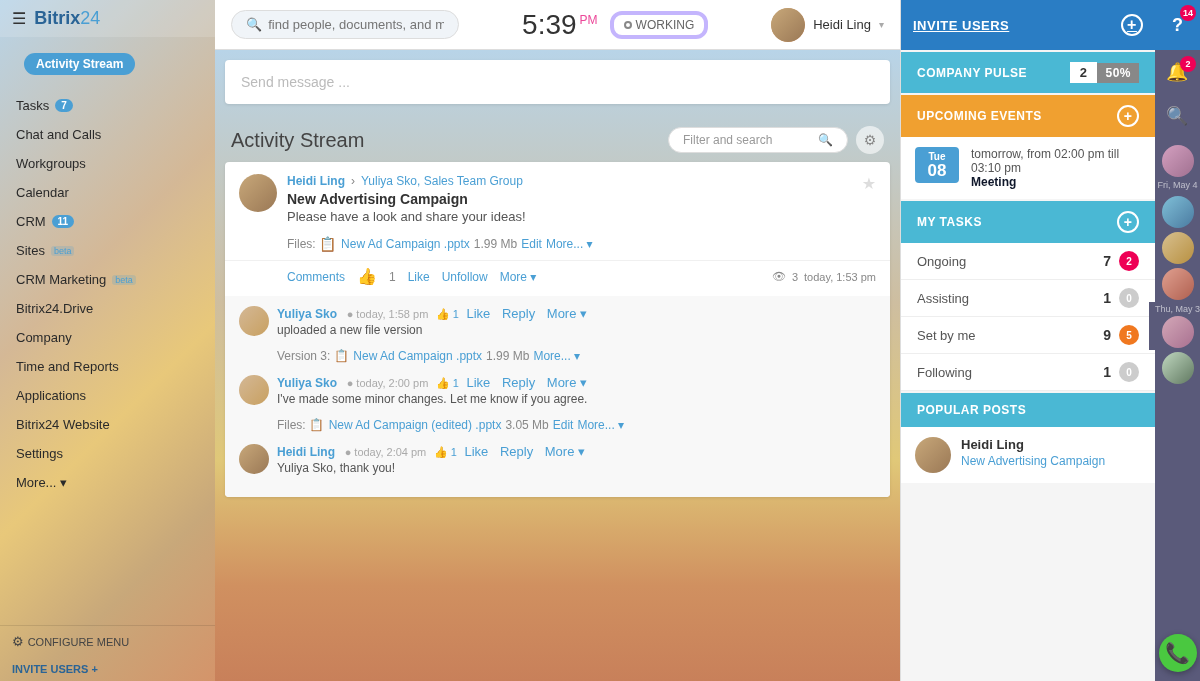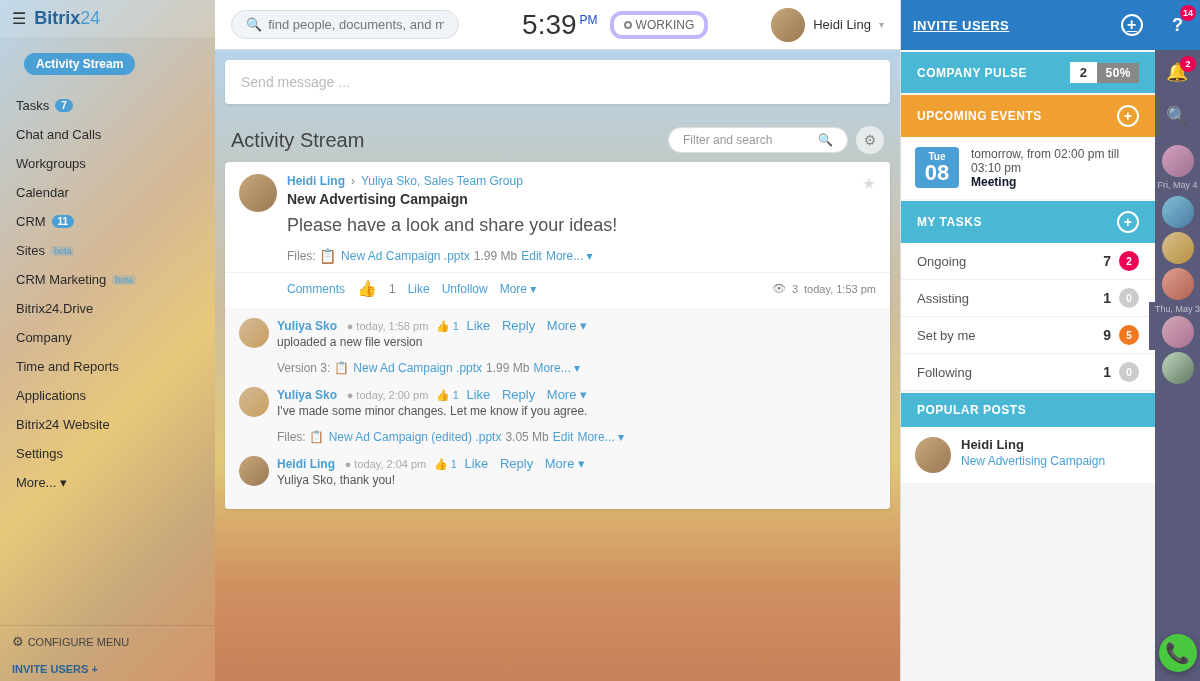--- a/index.html
+++ b/index.html
@@ -23,21 +23,21 @@
     .nav-badge { background: #4a9fd4; color: white; border-radius: 10px; padding: 1px 6px; font-size: 10px; font-weight: bold; }
     .nav-item .beta { font-size: 9px; color: #4a9fd4; background: rgba(74,159,212,0.2); border-radius: 3px; padding: 0 3px; }
     .sidebar-footer { padding: 8px 12px; font-size: 11px; color: #444; display: flex; align-items: center; gap: 4px; border-top: 1px solid rgba(0,0,0,0.1); }
     .sidebar-invite { padding: 6px 12px; font-size: 11px; color: #2a6496; font-weight: bold; display: flex; align-items: center; gap: 4px; }
 
     
     .header { background: white; display: flex; align-items: center; padding: 0 16px; height: 50px; border-bottom: 1px solid #ddd; gap: 12px; }
     .search-bar { flex: 1; max-width: 400px; background: #f0f4f8; border: 1px solid #ddd; border-radius: 20px; padding: 6px 14px; display: flex; align-items: center; gap: 6px; }
     .search-bar input { border: none; background: transparent; font-size: 13px; color: #666; outline: none; flex: 1; }
     .time-display { font-size: 28px; font-weight: 300; color: #333; display: flex; align-items: flex-start; gap: 3px; }
-    .time-display .pm { font-size: 12px; color: #1d4ed8; margin-top: 4px; text-align: right; }
+    .time-display .pm { font-size: 12px; color: #ec4899; margin-top: 4px; text-align: right; }
     .working-status { display: flex; align-items: center; gap: 4px; font-size: 12px; color: #666; border: 4px solid #c4b5fd; border-radius: 12px; padding: 3px 10px; }
     .working-dot { width: 8px; height: 8px; border-radius: 50%; border: 2px solid #888; }
     .header-spacer { flex: 1; }
     .user-info { display: flex; align-items: center; gap: 8px; cursor: pointer; }
     .user-avatar { width: 34px; height: 34px; border-radius: 50%; background: linear-gradient(135deg, #c8a87a, #d4946a); display: flex; align-items: center; justify-content: center; overflow: hidden; }
     .user-name { font-size: 13px; color: #333; }
 
     
     .compose-box { background: white; margin: 10px; border-radius: 4px; padding: 0; box-shadow: 0 1px 3px rgba(0,0,0,0.1); }
     .compose-tabs { display: flex; border-bottom: 1px solid #eee; padding: 0 12px; }
@@ -56,21 +56,21 @@
     
     .post-card { background: white; margin: 0 10px 10px; border-radius: 4px; box-shadow: 0 1px 3px rgba(0,0,0,0.1); overflow: hidden; }
     .post-header { display: flex; align-items: flex-start; padding: 12px 14px 8px; gap: 10px; }
     .post-avatar { width: 38px; height: 38px; border-radius: 50%; background: linear-gradient(135deg, #c8a87a, #9a7855); flex-shrink: 0; }
     .post-meta { flex: 1; }
     .post-author-line { display: flex; align-items: center; gap: 6px; font-size: 12px; }
     .post-author { color: #4a9fd4; font-weight: bold; cursor: pointer; }
     .post-arrow { color: #888; }
     .post-target { color: #4a9fd4; cursor: pointer; }
     .post-title { font-size: 14px; font-weight: bold; color: #333; margin-top: 3px; }
-    .post-body { font-size: 18px; color: #555; margin-top: 8px; }
+    .post-body { font-size: 13px; color: #555; margin-top: 2px; }
     .star-btn { color: #ddd; cursor: pointer; font-size: 16px; }
     .post-files { padding: 4px 14px 8px 62px; font-size: 12px; color: #888; display: flex; align-items: center; gap: 4px; }
     .file-icon { color: #e8a020; font-size: 14px; }
     .file-link { color: #4a9fd4; cursor: pointer; text-decoration: none; }
     .file-size { color: #888; }
     .file-edit { color: #4a9fd4; cursor: pointer; }
     .file-more { color: #4a9fd4; cursor: pointer; }
     .post-actions { display: flex; align-items: center; gap: 12px; padding: 6px 14px 10px 62px; border-top: 1px solid #f0f0f0; font-size: 12px; color: #888; }
     .action-link { color: #4a9fd4; cursor: pointer; }
     .post-stats { margin-left: auto; display: flex; align-items: center; gap: 6px; color: #888; font-size: 11px; }
@@ -96,21 +96,21 @@
     .rp-add-btn { width: 22px; height: 22px; border-radius: 50%; border: 2px solid white; display: flex; align-items: center; justify-content: center; font-size: 16px; font-weight: bold; }
     .rp-pulse { background: #4ab8d4; color: white; display: flex; align-items: center; justify-content: space-between; padding: 10px 16px; font-size: 12px; font-weight: bold; letter-spacing: 0.5px; }
     .rp-pulse-right { display: flex; align-items: center; gap: 0; }
     .rp-pulse-num { background: white; color: #333; padding: 3px 10px; font-size: 13px; font-weight: bold; }
     .rp-pulse-pct { background: #888; color: white; padding: 3px 8px; font-size: 12px; }
     .rp-events { background: #f0a030; color: white; display: flex; align-items: center; justify-content: space-between; padding: 10px 16px; font-size: 12px; font-weight: bold; letter-spacing: 0.5px; }
     .rp-circle-btn { width: 22px; height: 22px; border-radius: 50%; border: 2px solid white; display: flex; align-items: center; justify-content: center; font-size: 14px; color: white; cursor: pointer; }
     .event-card { background: white; display: flex; gap: 12px; padding: 10px 14px; align-items: flex-start; }
     .event-date-box { background: #4a9fd4; color: white; border-radius: 4px; padding: 4px 8px; text-align: center; min-width: 44px; }
     .event-date-day { font-size: 10px; font-weight: bold; }
-    .event-date-num { font-size: 22px; font-weight: bold; line-height: 1; }
+    .event-date-num { font-size: 17px; font-weight: bold; line-height: 1; }
     .event-info { flex: 1; font-size: 12px; color: #555; }
     .event-link { color: #0f172a; font-weight: bold; cursor: pointer; display: block; margin-top: 0; }
     .rp-tasks { background: #4ab8d4; color: white; display: flex; align-items: center; justify-content: space-between; padding: 10px 16px; font-size: 12px; font-weight: bold; letter-spacing: 0.5px; }
     .task-row { display: flex; align-items: center; padding: 8px 16px; border-bottom: 1px solid #eee; background: white; }
     .task-label { flex: 1; font-size: 13px; color: #555; }
     .task-count { font-size: 14px; font-weight: bold; color: #333; margin-right: 8px; }
     .task-badge { width: 20px; height: 20px; border-radius: 50%; display: flex; align-items: center; justify-content: center; font-size: 10px; font-weight: bold; color: white; }
     .badge-red { background: #e05; }
     .badge-gray { background: #ccc; }
     .badge-orange { background: #f07820; }

